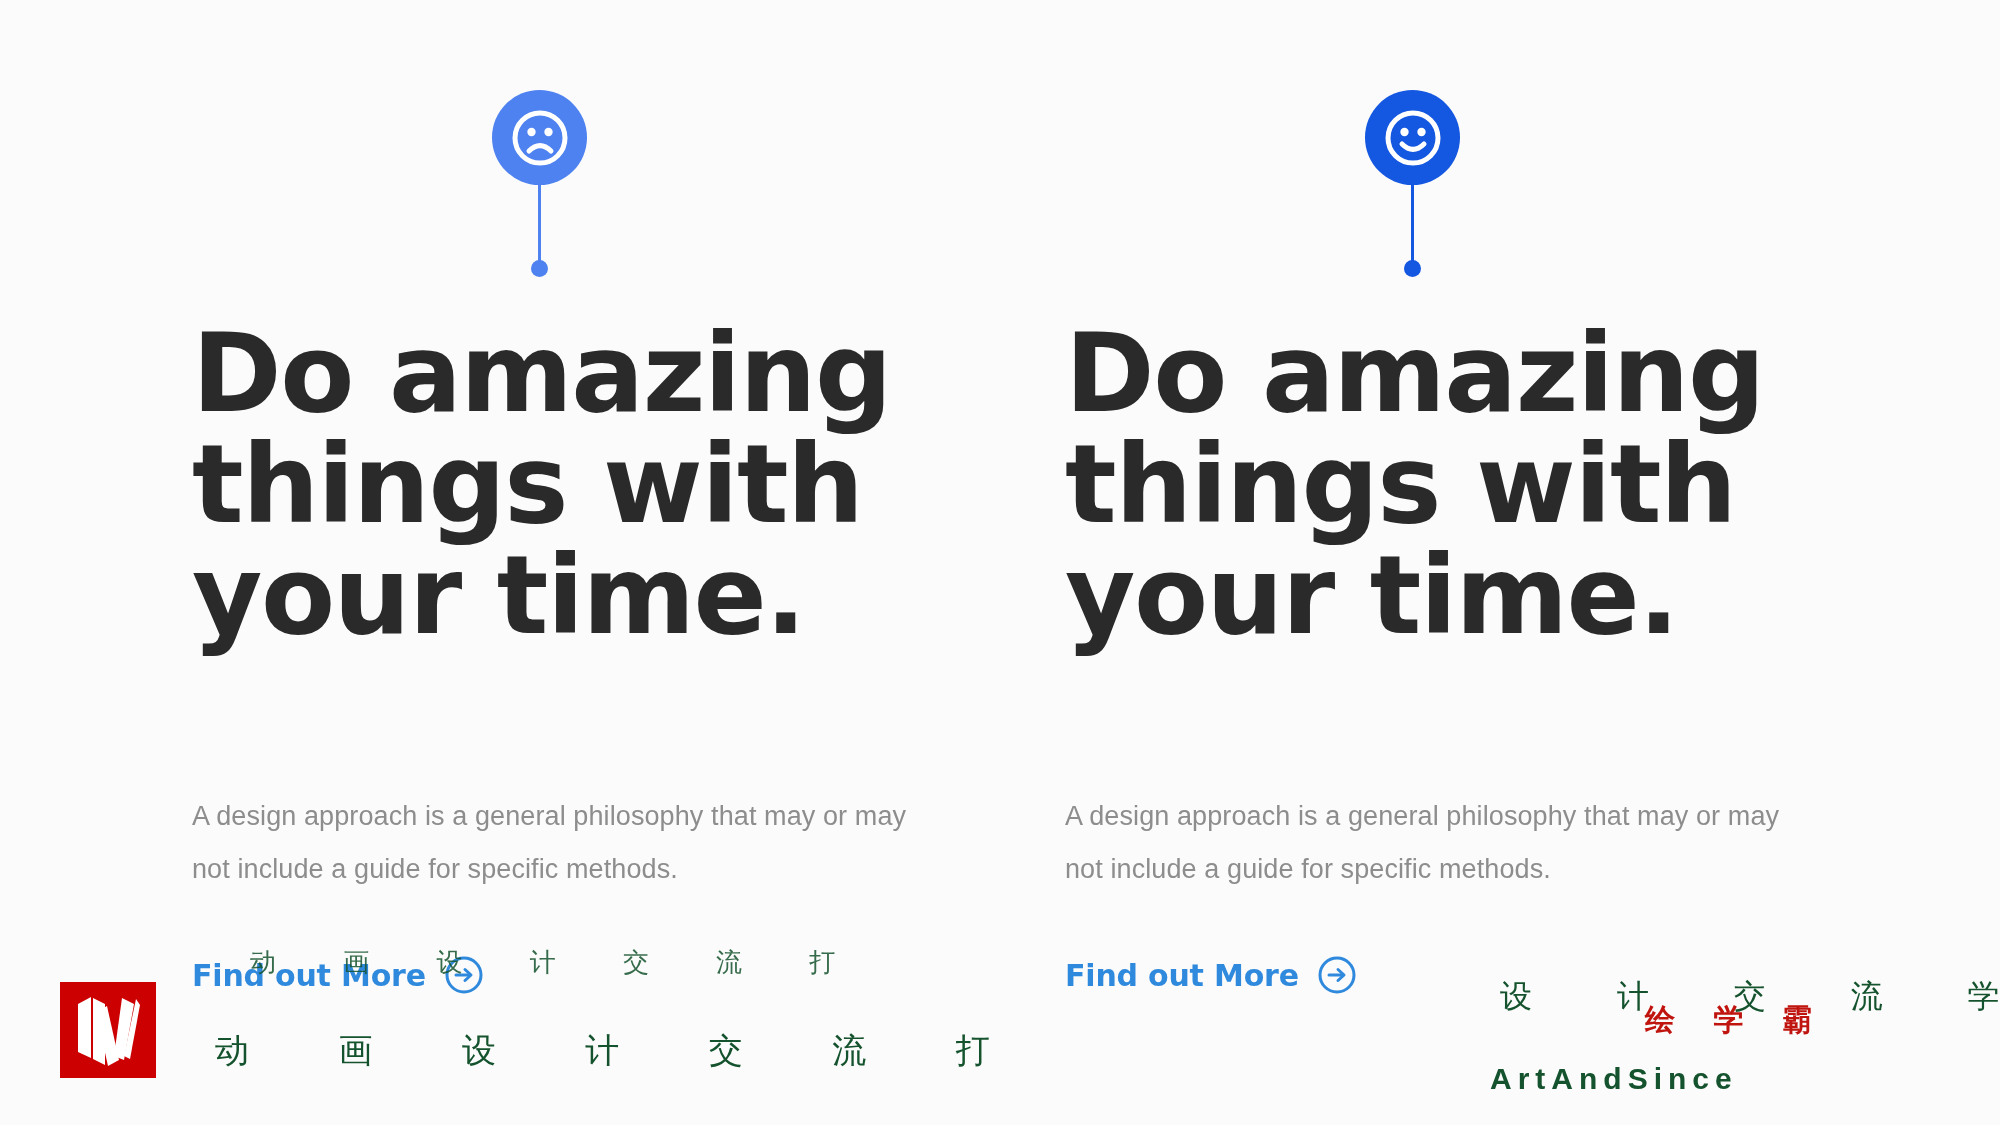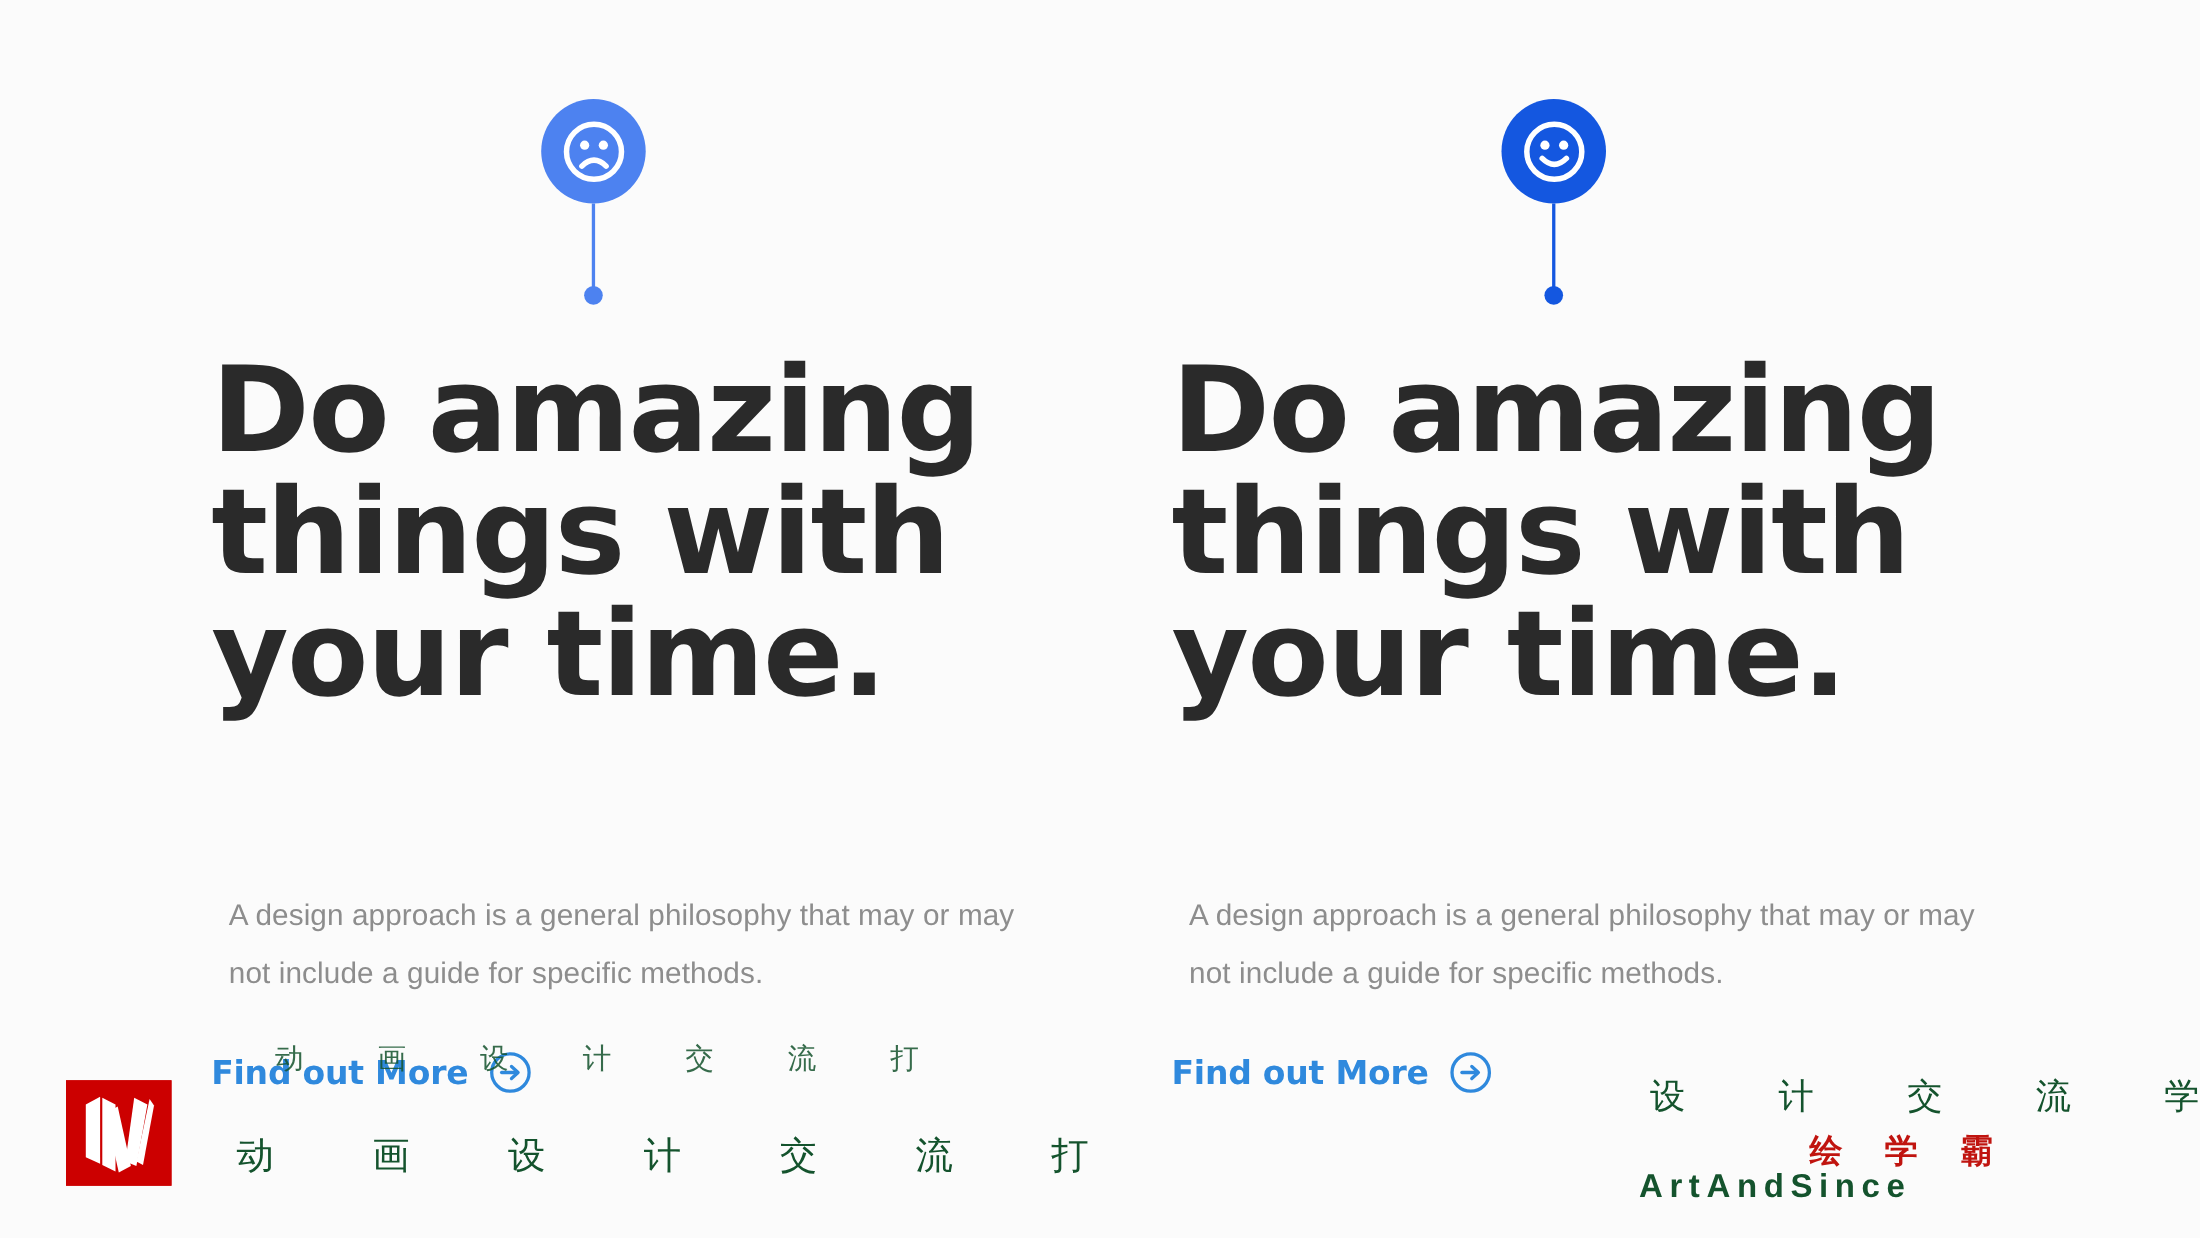--- a/index.html
+++ b/index.html
@@ -80,21 +80,21 @@
     letter-spacing: -1.5px;
     color: #2a2a2a;
     width: 760px;
   }
 
   
   .body-copy {
     position: absolute;
     top: 790px;
     left: 0;
-    margin: 16px;
+    margin: 0;
     width: 740px;
     font-family: "Liberation Sans", sans-serif;
     font-size: 27px;
     line-height: 53px;
     color: #8d8d8d;
     letter-spacing: 0.1px;
   }
 
   
   .cta {
@@ -137,21 +137,20 @@
   .wm-cn {
     position: absolute;
     left: 1645px;
     top: 1000px;
     font-family: "DejaVu Sans", "Liberation Sans", sans-serif;
     font-weight: 700;
     font-size: 30px;
     letter-spacing: 14px;
     color: #c0140f;
     white-space: nowrap;
-    margin-top: 26px;
   }
 
   
   .wm-faint {
     position: absolute;
     color: #14532d;
     font-family: Liberation Sans, sans-serif;
     white-space: nowrap;
     pointer-events: none;
     user-select: none;

